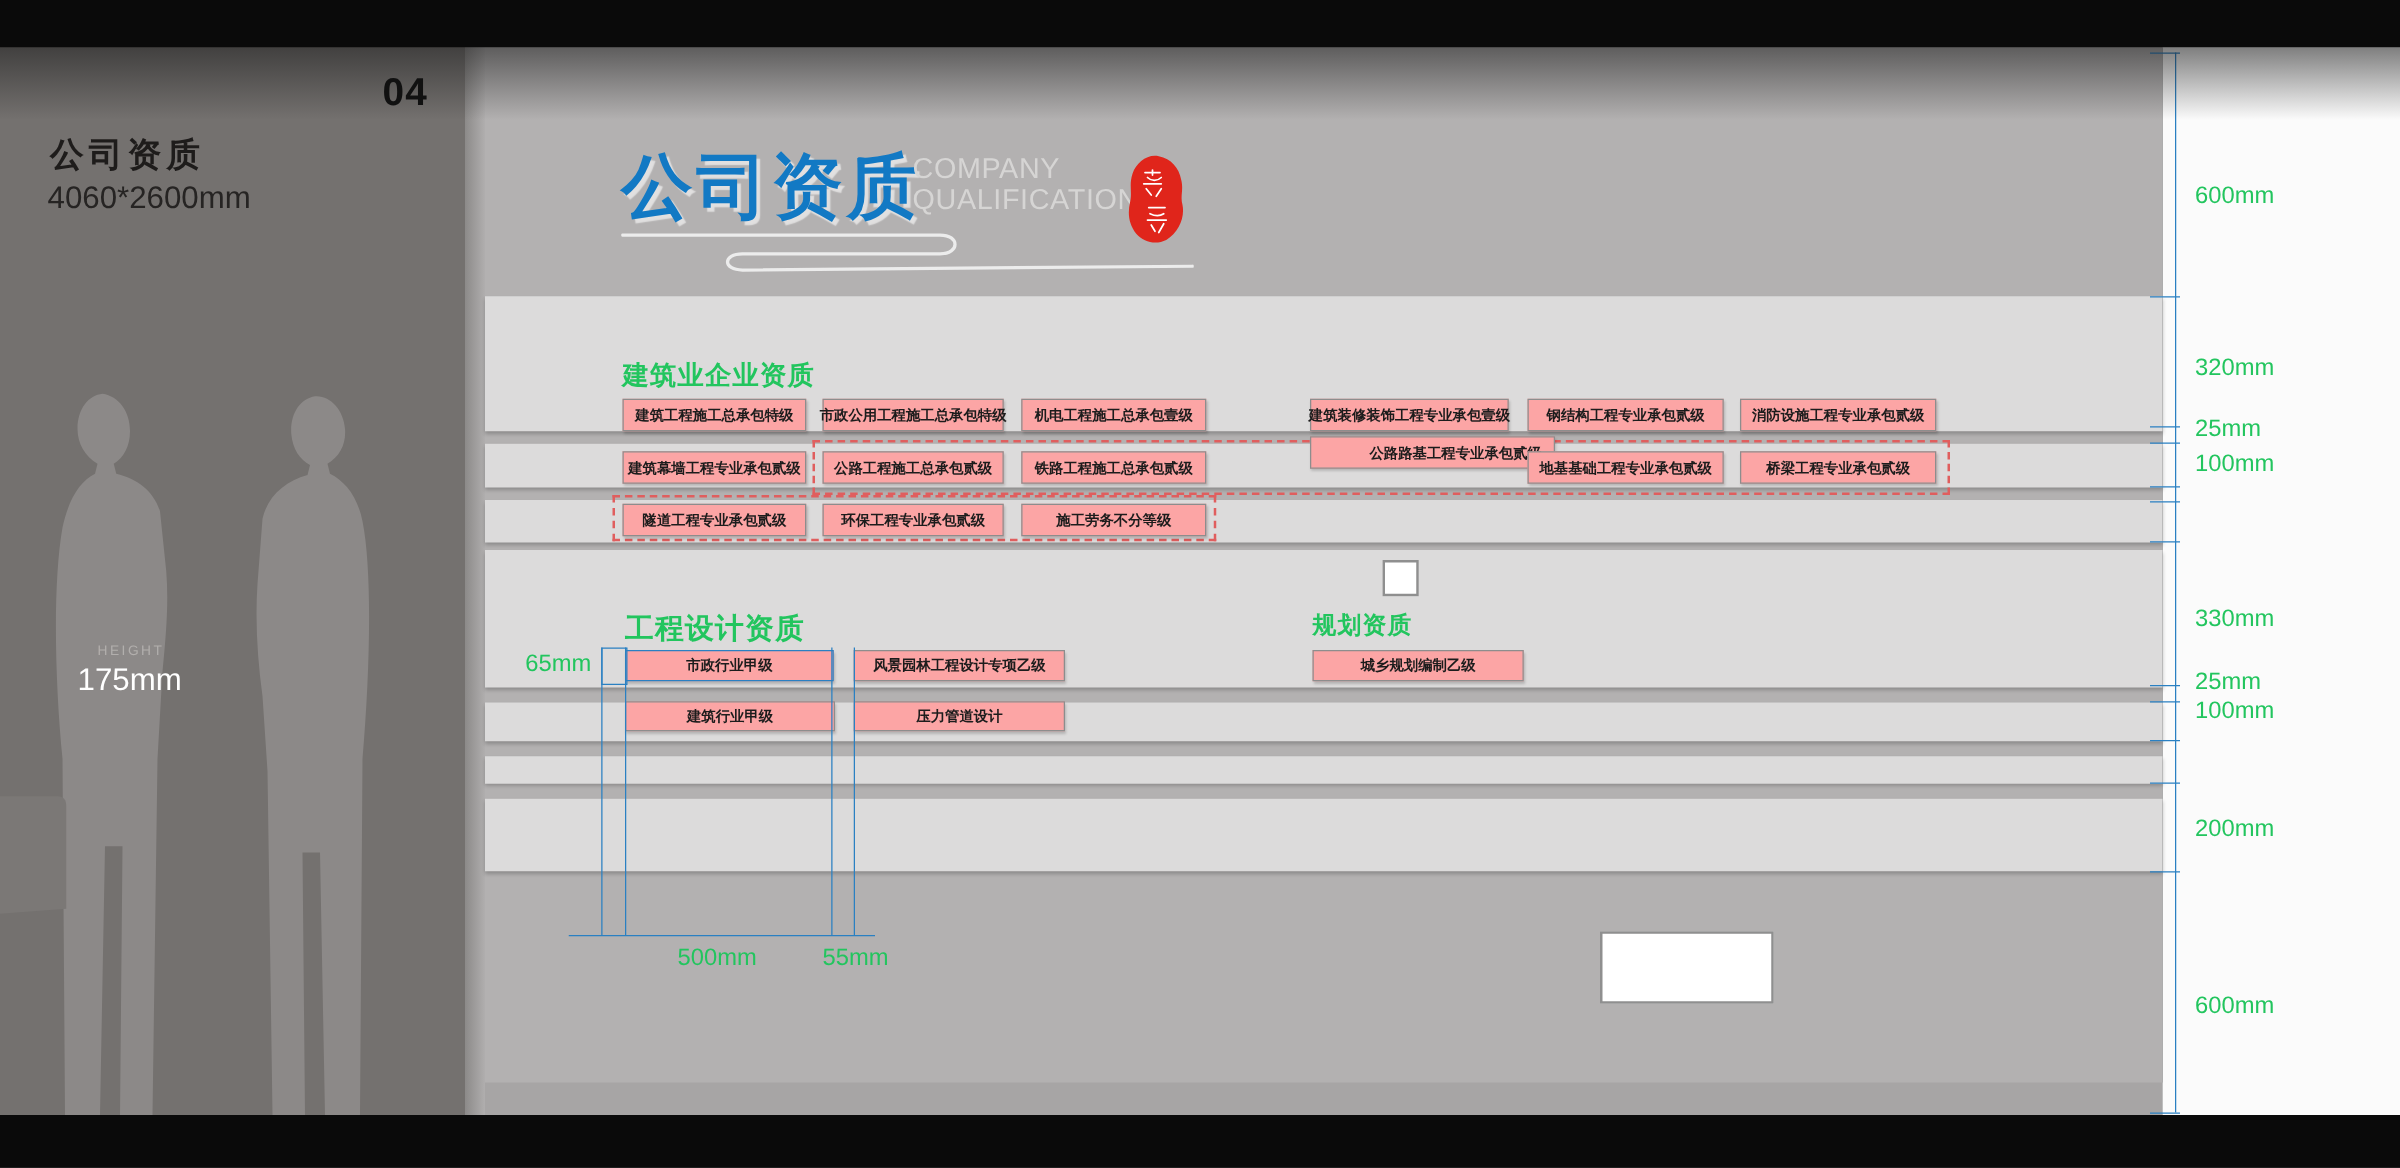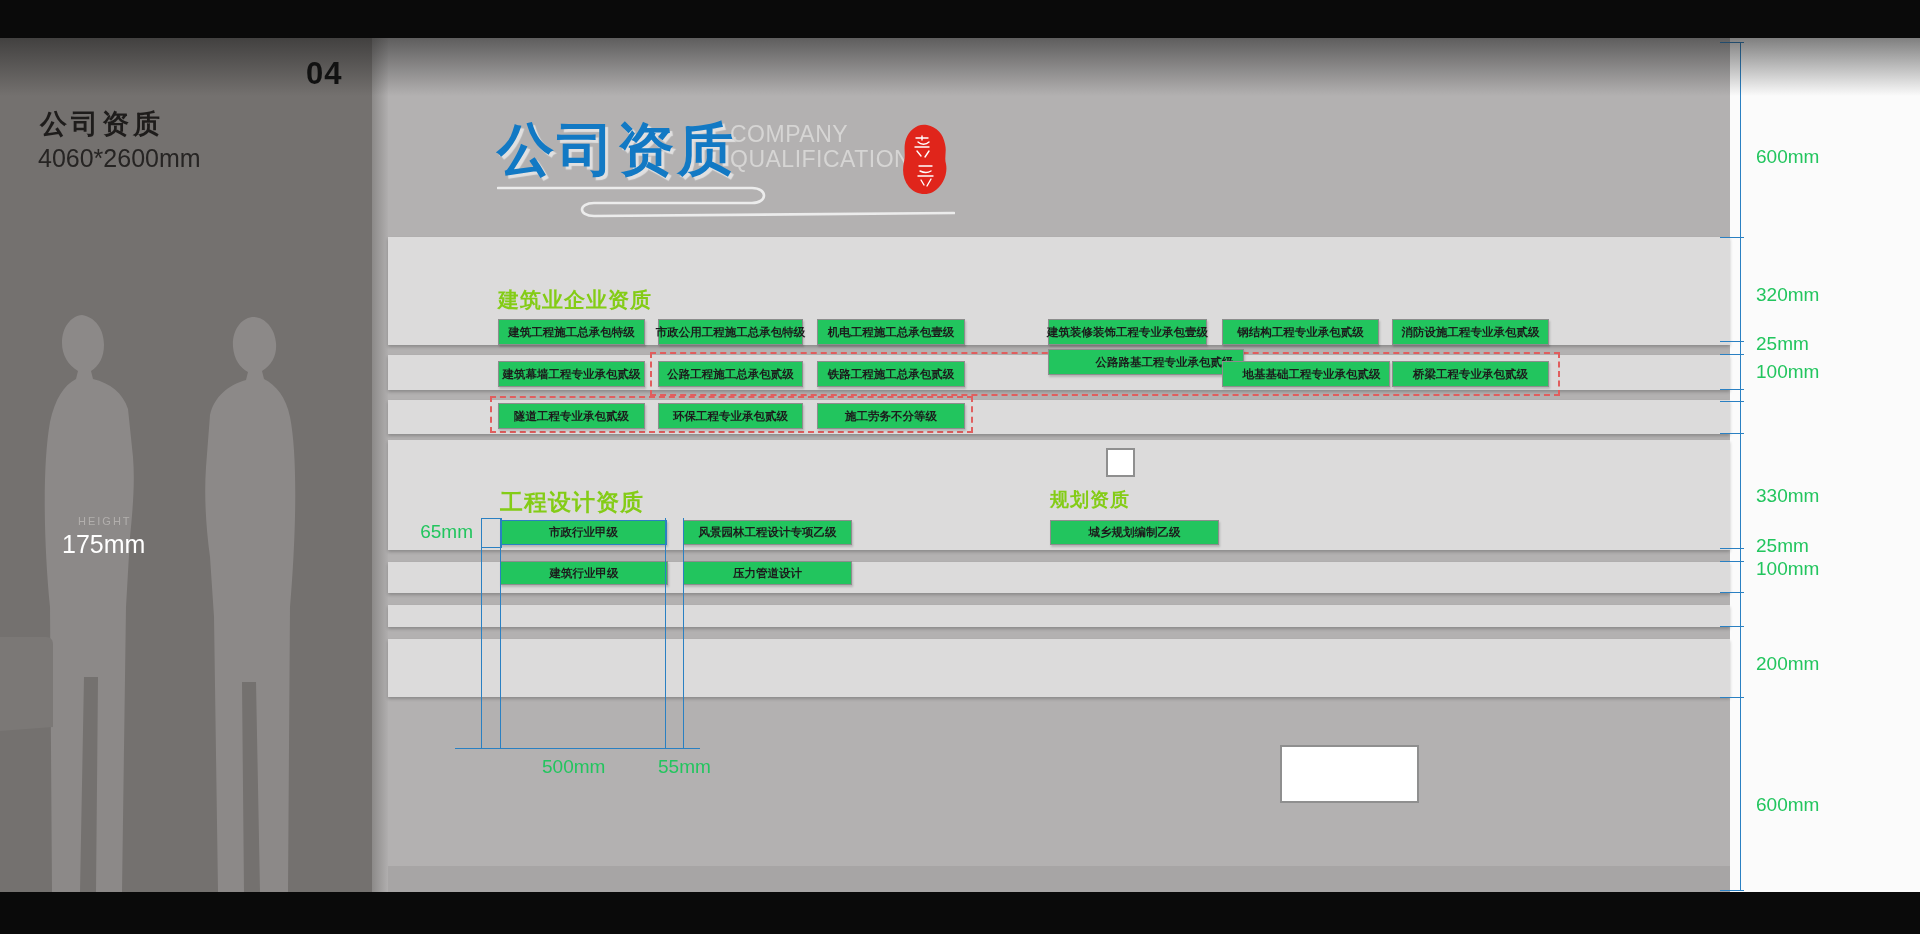--- a/index.html
+++ b/index.html
@@ -20,23 +20,23 @@
   .band{left:388px;width:1342px;background:#dcdbdb;box-shadow:0 2px 3px rgba(0,0,0,.22);}
   
   #page-num{left:306px;top:56px;font-size:31px;font-weight:800;color:#111;letter-spacing:1px;z-index:10;}
   #panel-title{left:40px;top:106px;font-size:27px;font-weight:600;color:#1e1c1b;letter-spacing:4px;}
   #panel-size{left:38px;top:144px;font-size:25px;font-weight:400;color:#262423;}
   #height-label{left:78px;top:515px;font-size:11px;letter-spacing:2px;color:#b2afad;z-index:3;}
   #height-value{left:62px;top:530px;font-size:25px;font-weight:500;color:#ffffff;z-index:3;}
   #hdr-cn{left:497px;top:112px;font-size:57px;font-weight:900;color:#1279c4;letter-spacing:3px;
           text-shadow:3px 3px 1px rgba(255,255,255,.6);}
   .hdr-en{left:730px;font-size:23px;font-weight:400;color:#d6d5d4;letter-spacing:.5px;}
-  .section-title{font-weight:900;color:#84cc16;letter-spacing:1px;}
+  .section-title{font-weight:900;color:#22c55e;letter-spacing:1px;}
   
-  .plaque{height:24px;background:#22c55e;border:1px solid #8d8d8d;box-shadow:1px 2px 2px rgba(0,0,0,.18);
+  .plaque{height:24px;background:#fca5a5;border:1px solid #8d8d8d;box-shadow:1px 2px 2px rgba(0,0,0,.18);
           display:flex;align-items:center;justify-content:center;font-size:11.5px;font-weight:700;color:#1c1c1c;
           white-space:nowrap;z-index:3;}
   .plaque.sel{border-color:#2a80c2;}
   
   .dash-box{border:2px dashed #e05e5e;z-index:2;}
   
   .blank{background:#fff;border:2px solid #8f8f8f;z-index:3;}
   
   .vline{width:1px;background:#2a80c2;z-index:4;}
   .hline{height:1px;background:#2a80c2;z-index:4;}
@@ -101,21 +101,21 @@
   <div class="abs plaque" style="left:658px;top:319px;width:143px;">市政公用工程施工总承包特级</div>
   <div class="abs plaque" style="left:817px;top:319px;width:146px;">机电工程施工总承包壹级</div>
   <div class="abs plaque" style="left:1048px;top:319px;width:157px;">建筑装修装饰工程专业承包壹级</div>
   <div class="abs plaque" style="left:1222px;top:319px;width:155px;">钢结构工程专业承包贰级</div>
   <div class="abs plaque" style="left:1392px;top:319px;width:155px;">消防设施工程专业承包贰级</div>
 
   <div class="abs plaque" style="left:498px;top:361px;width:145px;">建筑幕墙工程专业承包贰级</div>
   <div class="abs plaque" style="left:658px;top:361px;width:143px;font-family:Liberation Serif, serif;">公路工程施工总承包贰级</div>
   <div class="abs plaque" style="left:817px;top:361px;width:146px;">铁路工程施工总承包贰级</div>
   <div class="abs plaque" style="left:1048px;top:349px;width:157px;padding-left:37px;">公路路基工程专业承包贰级</div>
-  <div class="abs plaque" style="left:1222px;top:361px;width:155px;padding-left:11px;">地基基础工程专业承包贰级</div>
+  <div class="abs plaque" style="left:1222px;top:361px;width:155px;">地基基础工程专业承包贰级</div>
   <div class="abs plaque" style="left:1392px;top:361px;width:155px;">桥梁工程专业承包贰级</div>
 
   <div class="abs plaque" style="left:498px;top:403px;width:145px;">隧道工程专业承包贰级</div>
   <div class="abs plaque" style="left:658px;top:403px;width:143px;">环保工程专业承包贰级</div>
   <div class="abs plaque" style="left:817px;top:403px;width:146px;">施工劳务不分等级</div>
 
   <div class="abs dash-box" style="left:650px;top:352px;width:906px;height:40px;"></div>
   <div class="abs dash-box" style="left:490px;top:396px;width:479px;height:33px;"></div>
 
   <div class="abs blank" style="left:1106px;top:448px;width:25px;height:25px;"></div>

